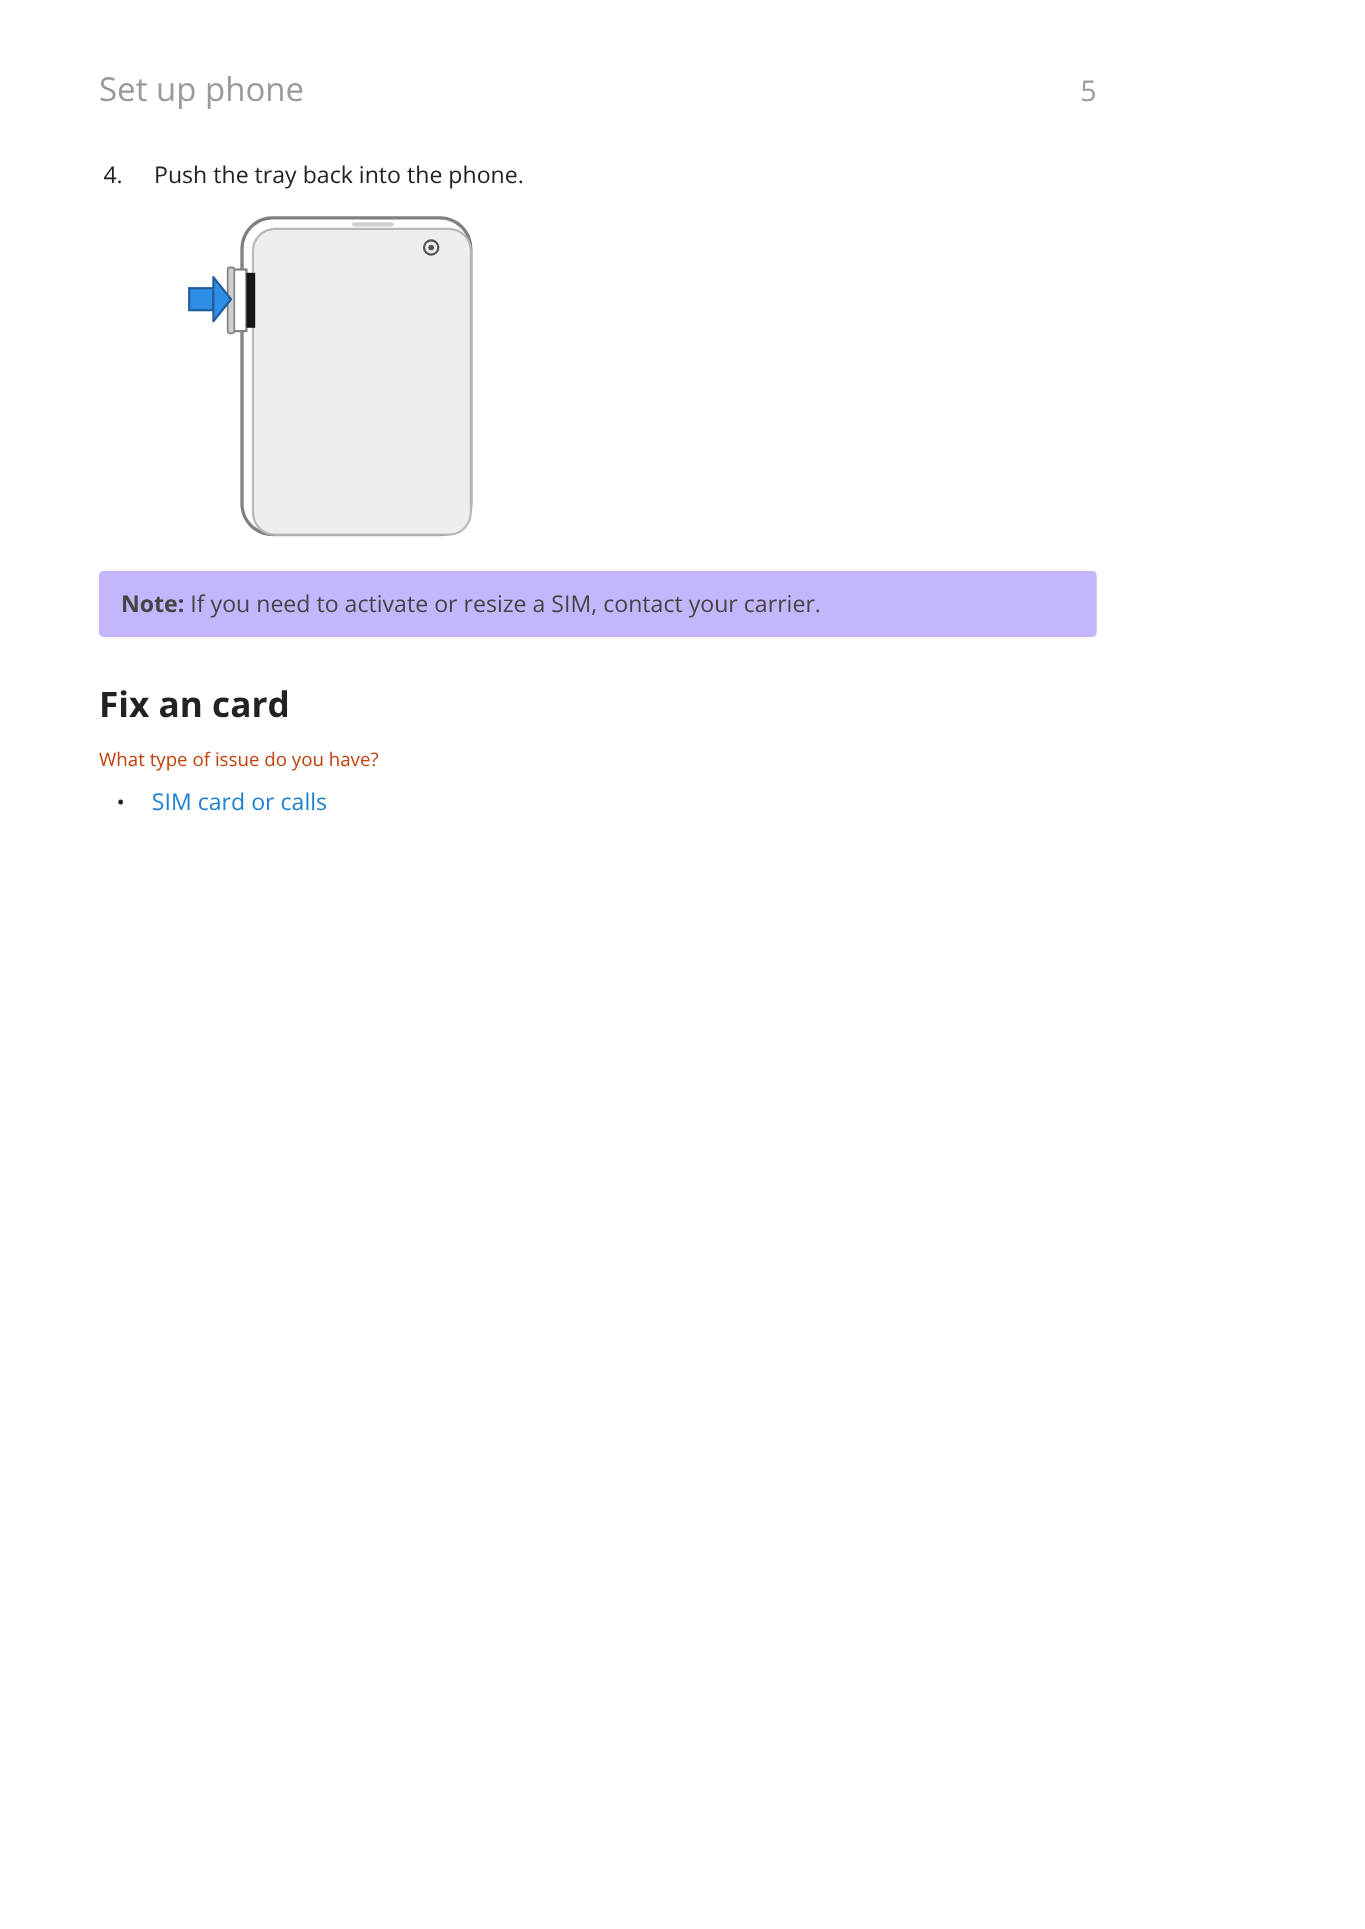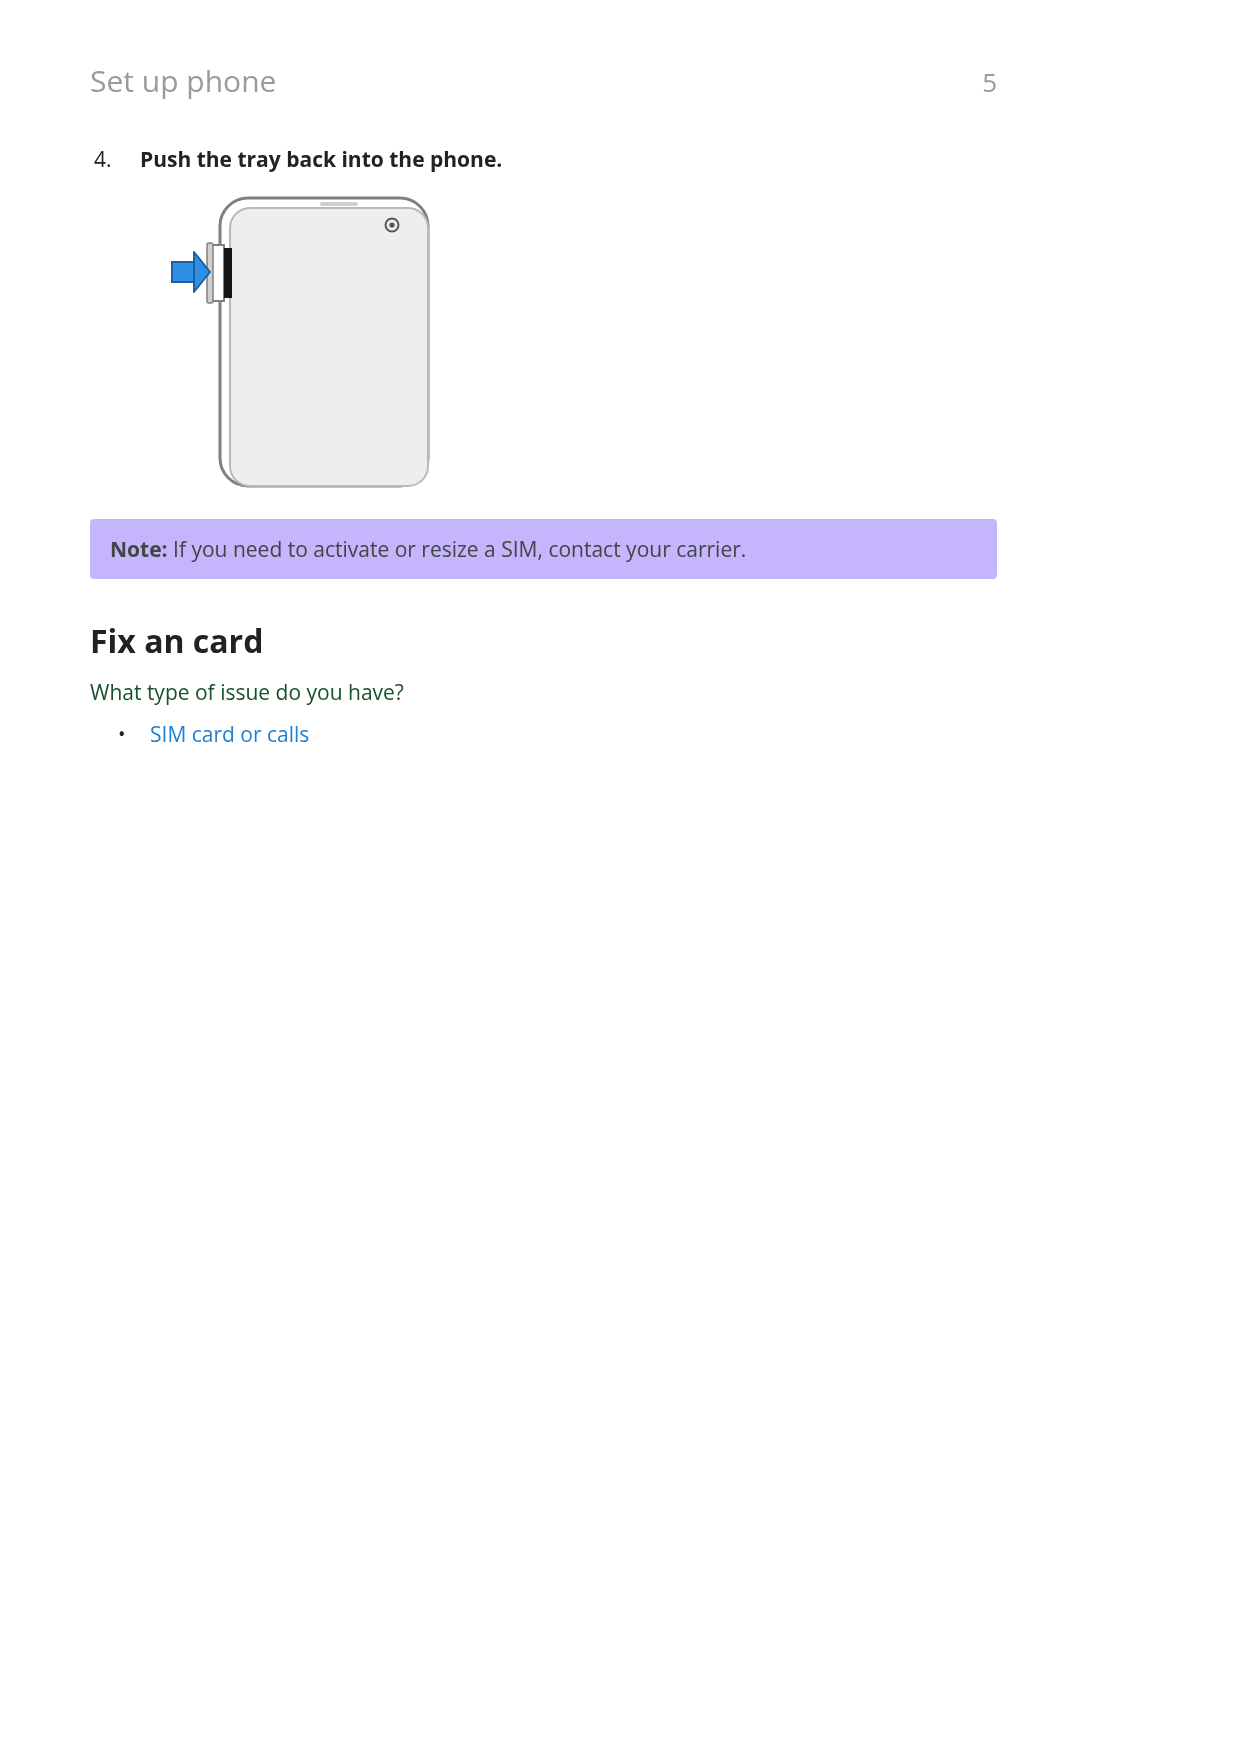--- a/index.html
+++ b/index.html
@@ -39,21 +39,20 @@
     margin-bottom: 16px;
   }
   .step-number {
     width: 46px;
     flex: 0 0 46px;
     text-align: left;
     padding-left: 4px;
   }
   .step-text {
     flex: 1;
-    font-weight: bold;
   }
   .illustration-wrap {
     margin-left: 80px;
     margin-top: 6px;
     margin-bottom: 26px;
   }
   .note-box {
     background: #c4b5fd;
     border-radius: 4px;
     padding: 16px 20px;
@@ -65,28 +64,28 @@
     font-weight: 700;
     color: #444;
   }
   h2.section-heading {
     font-size: 32px;
     font-weight: 700;
     margin: 0 0 16px 0;
     color: #222;
   }
   .body-text {
-    font-size: 21px;
-    color: #14532d;
+    font-size: 17px;
+    color: #c2410c;
     margin: 0 0 14px 0;
   }
   ul.bullet-list {
     list-style: none;
     padding: 0;
-    margin: 14px;
+    margin: 2px;
   }
   ul.bullet-list li {
     position: relative;
     padding-left: 46px;
     margin-bottom: 14px;
     font-size: 21px;
     line-height: 1.4;
   }
   ul.bullet-list li::before {
     content: "•";

